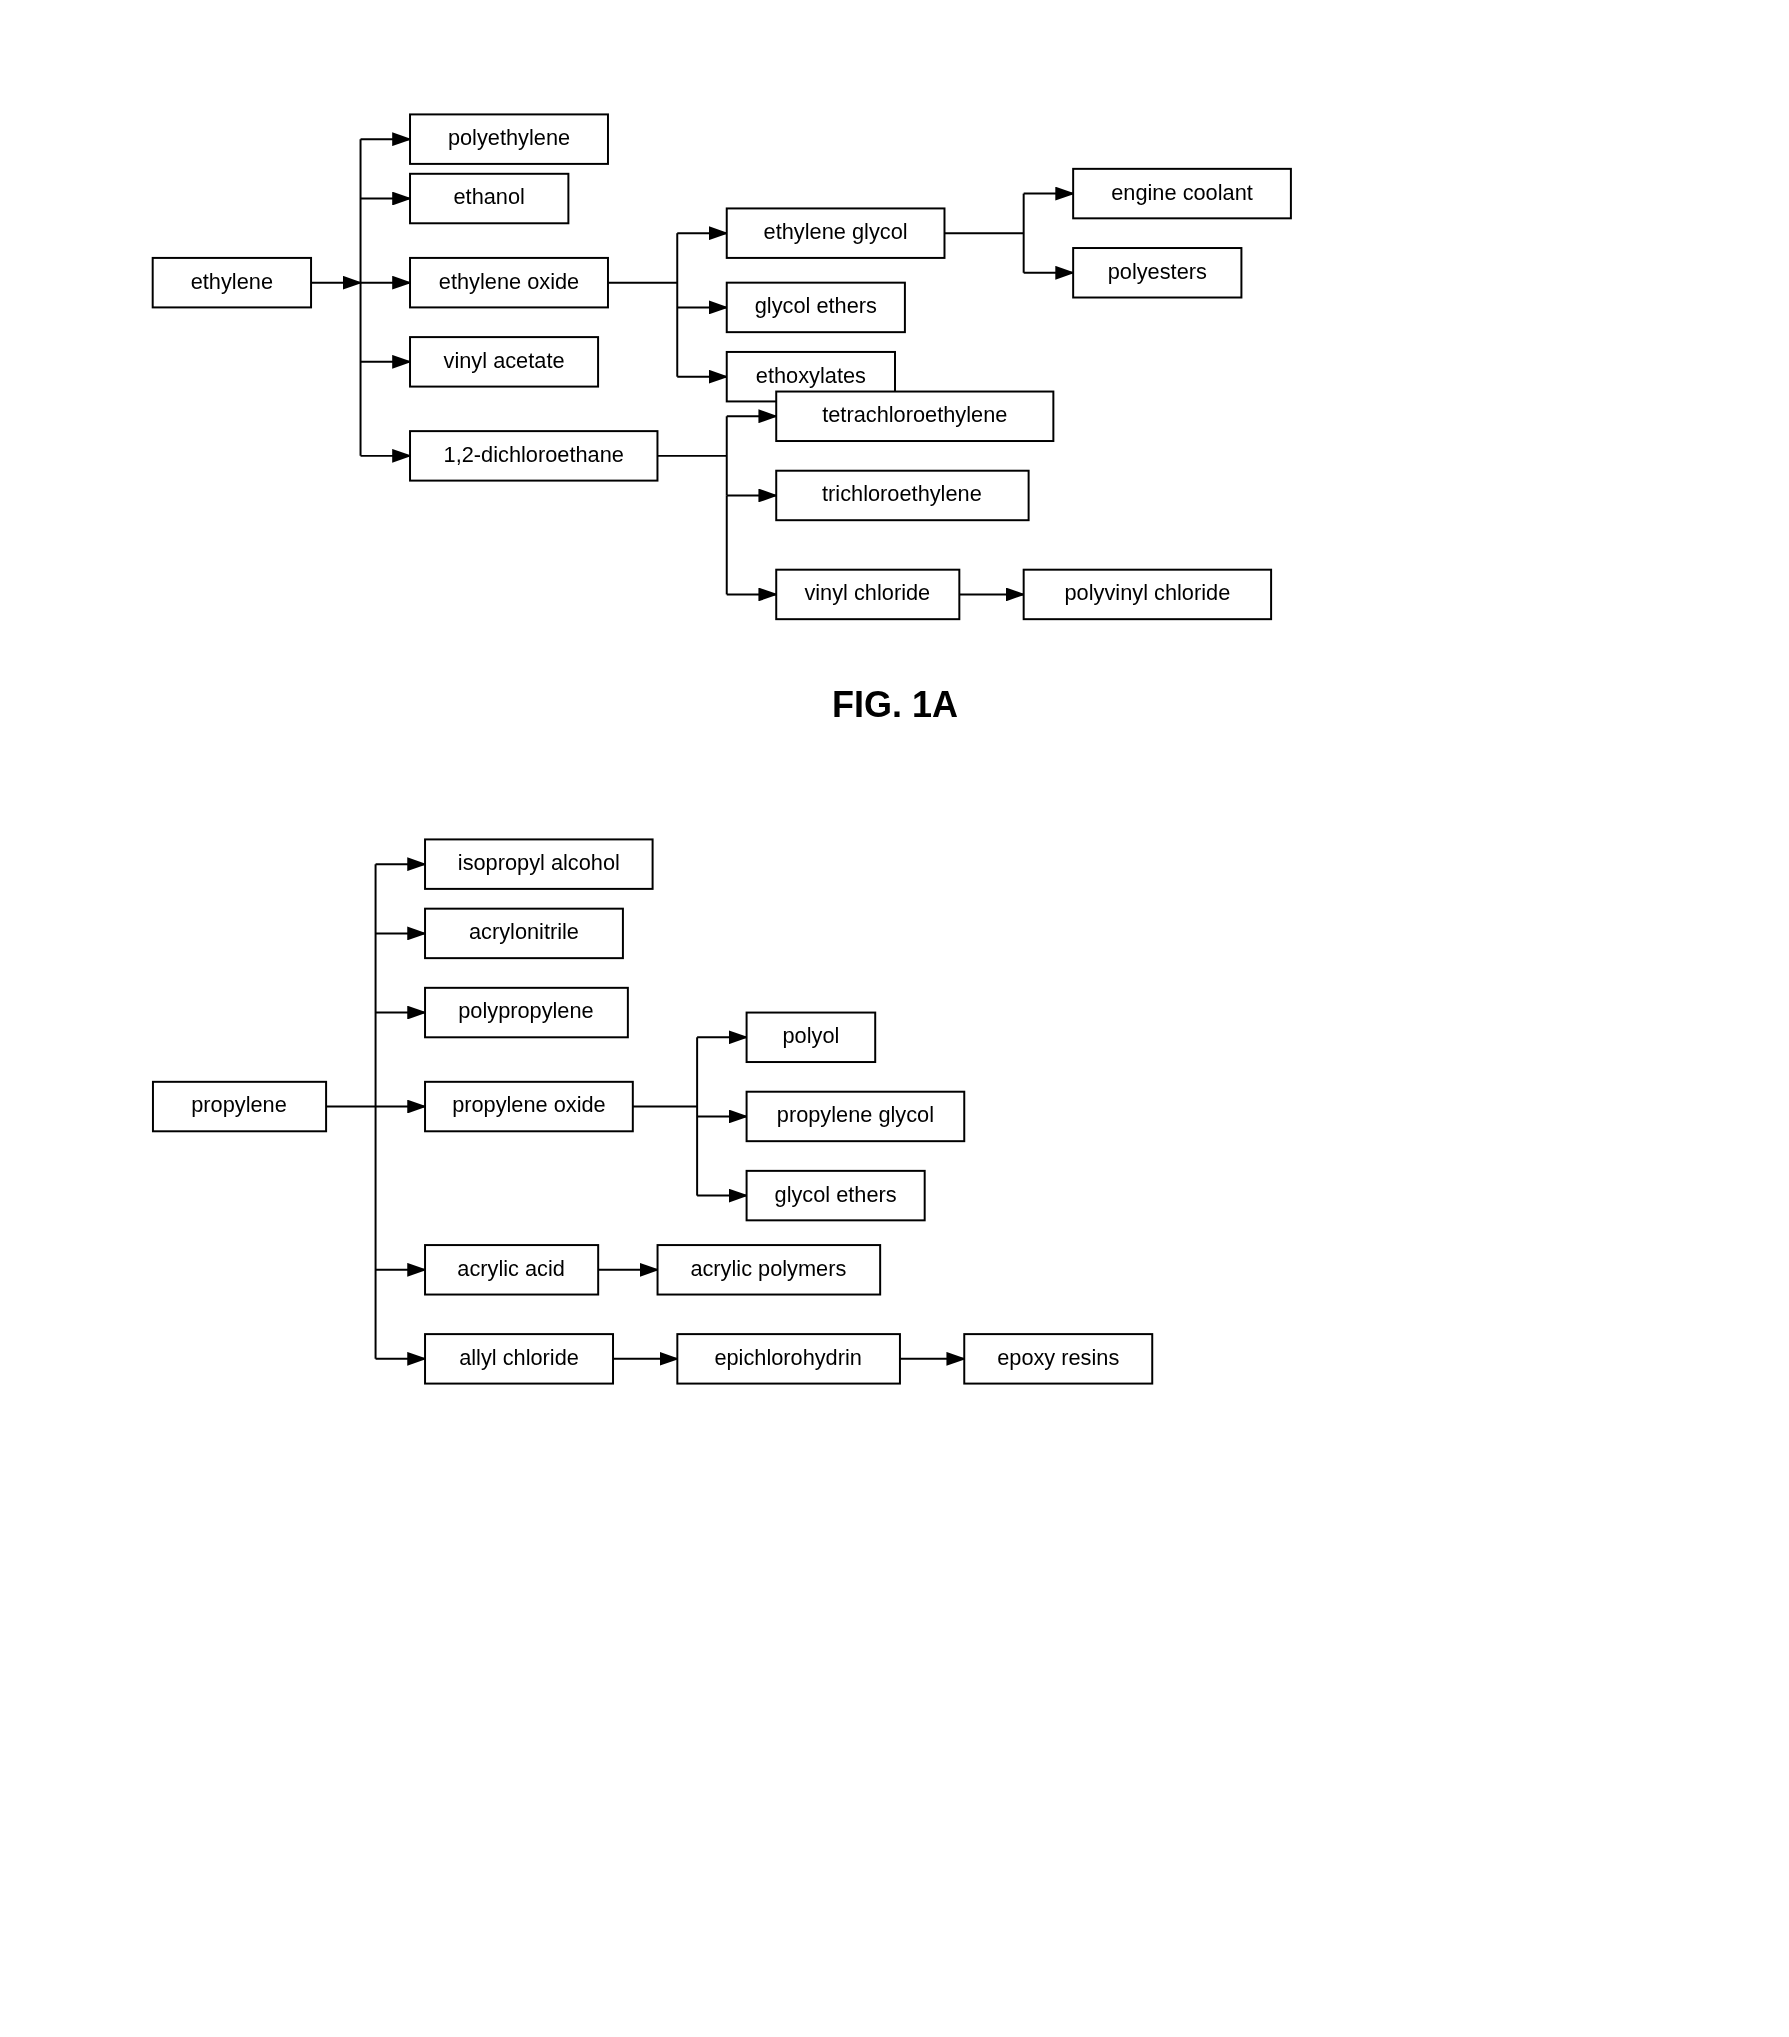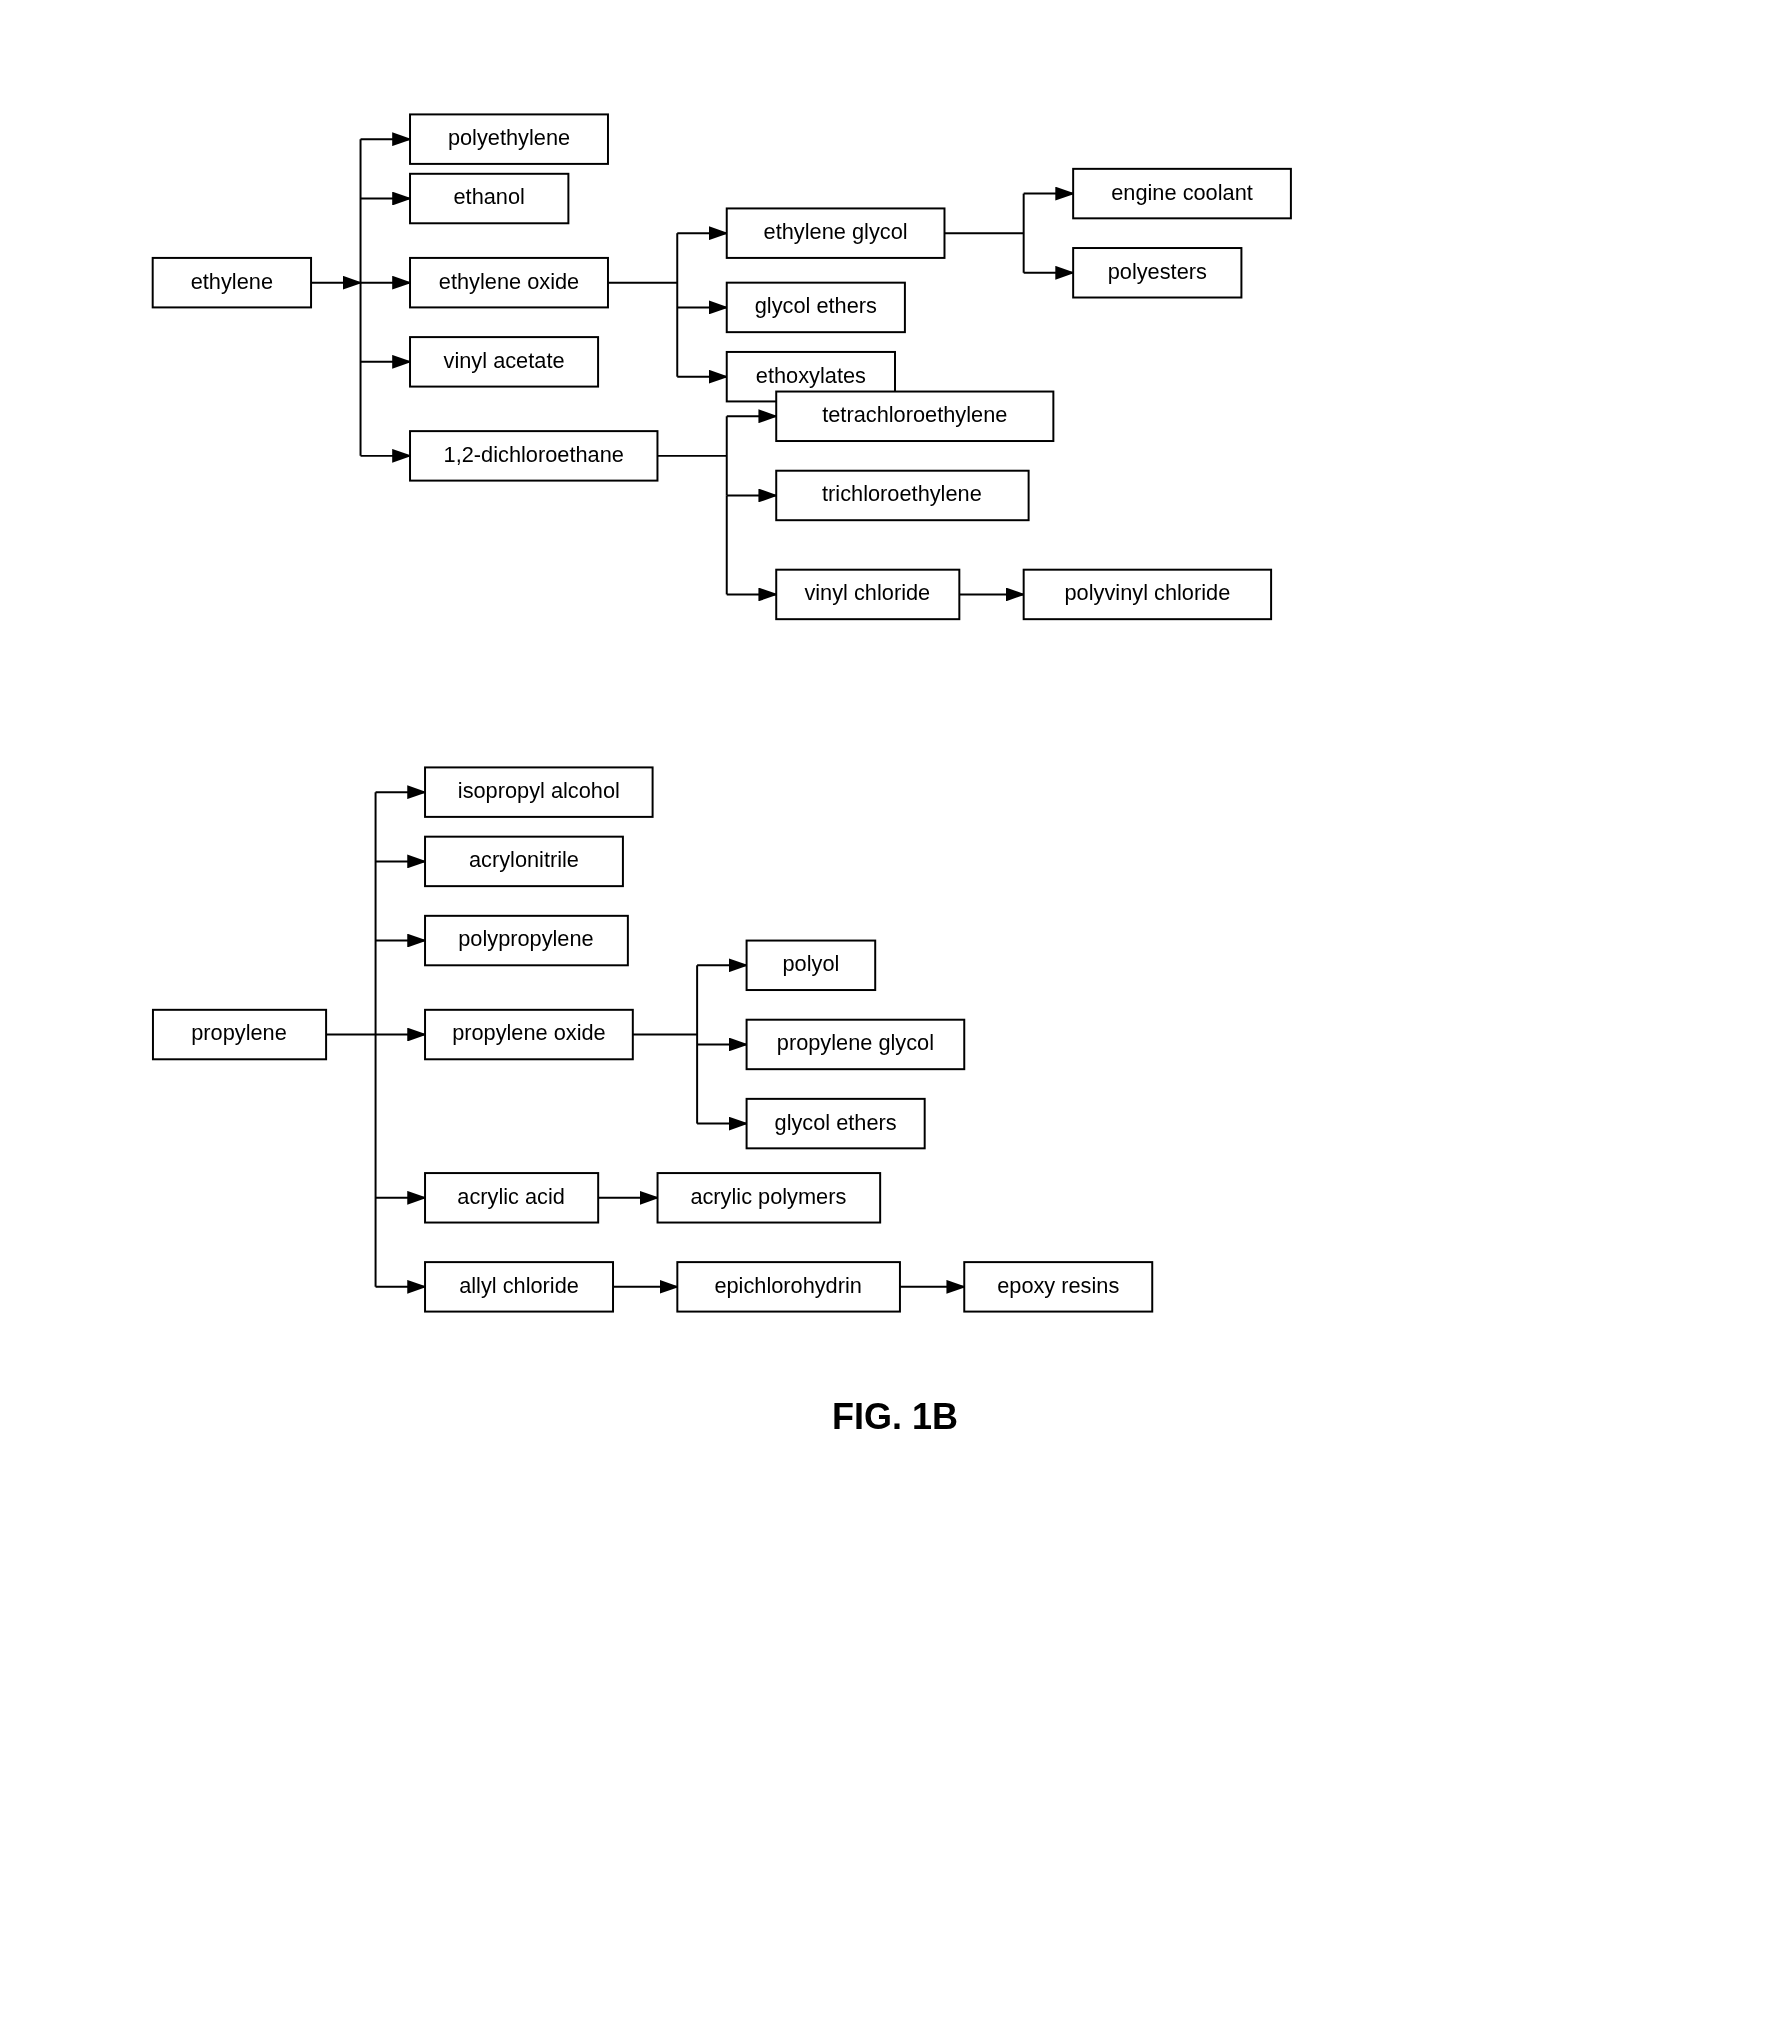--- a/index.html
+++ b/index.html
@@ -145,20 +145,21 @@
       <line x1="610" y1="560" x2="660" y2="560" class="arrow"></line>
       <rect class="box" x="660" y="535" width="185" height="50"></rect>
       <text x="752" y="566" text-anchor="middle">vinyl chloride</text>
 
       <line x1="845" y1="560" x2="910" y2="560" class="arrow"></line>
       <rect class="box" x="910" y="535" width="250" height="50"></rect>
       <text x="1035" y="566" text-anchor="middle">polyvinyl chloride</text>
 
     </svg>
 
+    <div class="figure-label">FIG. 1A</div>
   </div>
 
   <div class="figure-section">
     <svg width="1544" height="653" viewBox="0 0 1560 660">
       <defs>
         <marker id="arrowhead2" markerWidth="10" markerHeight="7" refX="9" refY="3.5" orient="auto">
           <polygon points="0 0, 10 3.5, 0 7" fill="black"></polygon>
         </marker>
       </defs>
 
@@ -214,17 +215,16 @@
       <line x1="495" y1="580" x2="560" y2="580" marker-end="url(#arrowhead2)"></line>
       <rect class="box" x="560" y="555" width="225" height="50"></rect>
       <text x="672" y="586" text-anchor="middle">epichlorohydrin</text>
 
       <line x1="785" y1="580" x2="850" y2="580" marker-end="url(#arrowhead2)"></line>
       <rect class="box" x="850" y="555" width="190" height="50"></rect>
       <text x="945" y="586" text-anchor="middle">epoxy resins</text>
 
     </svg>
 
-    <div class="figure-label">FIG. 1B</div>
   </div>
 
 </div>
 
 
 </body></html>

